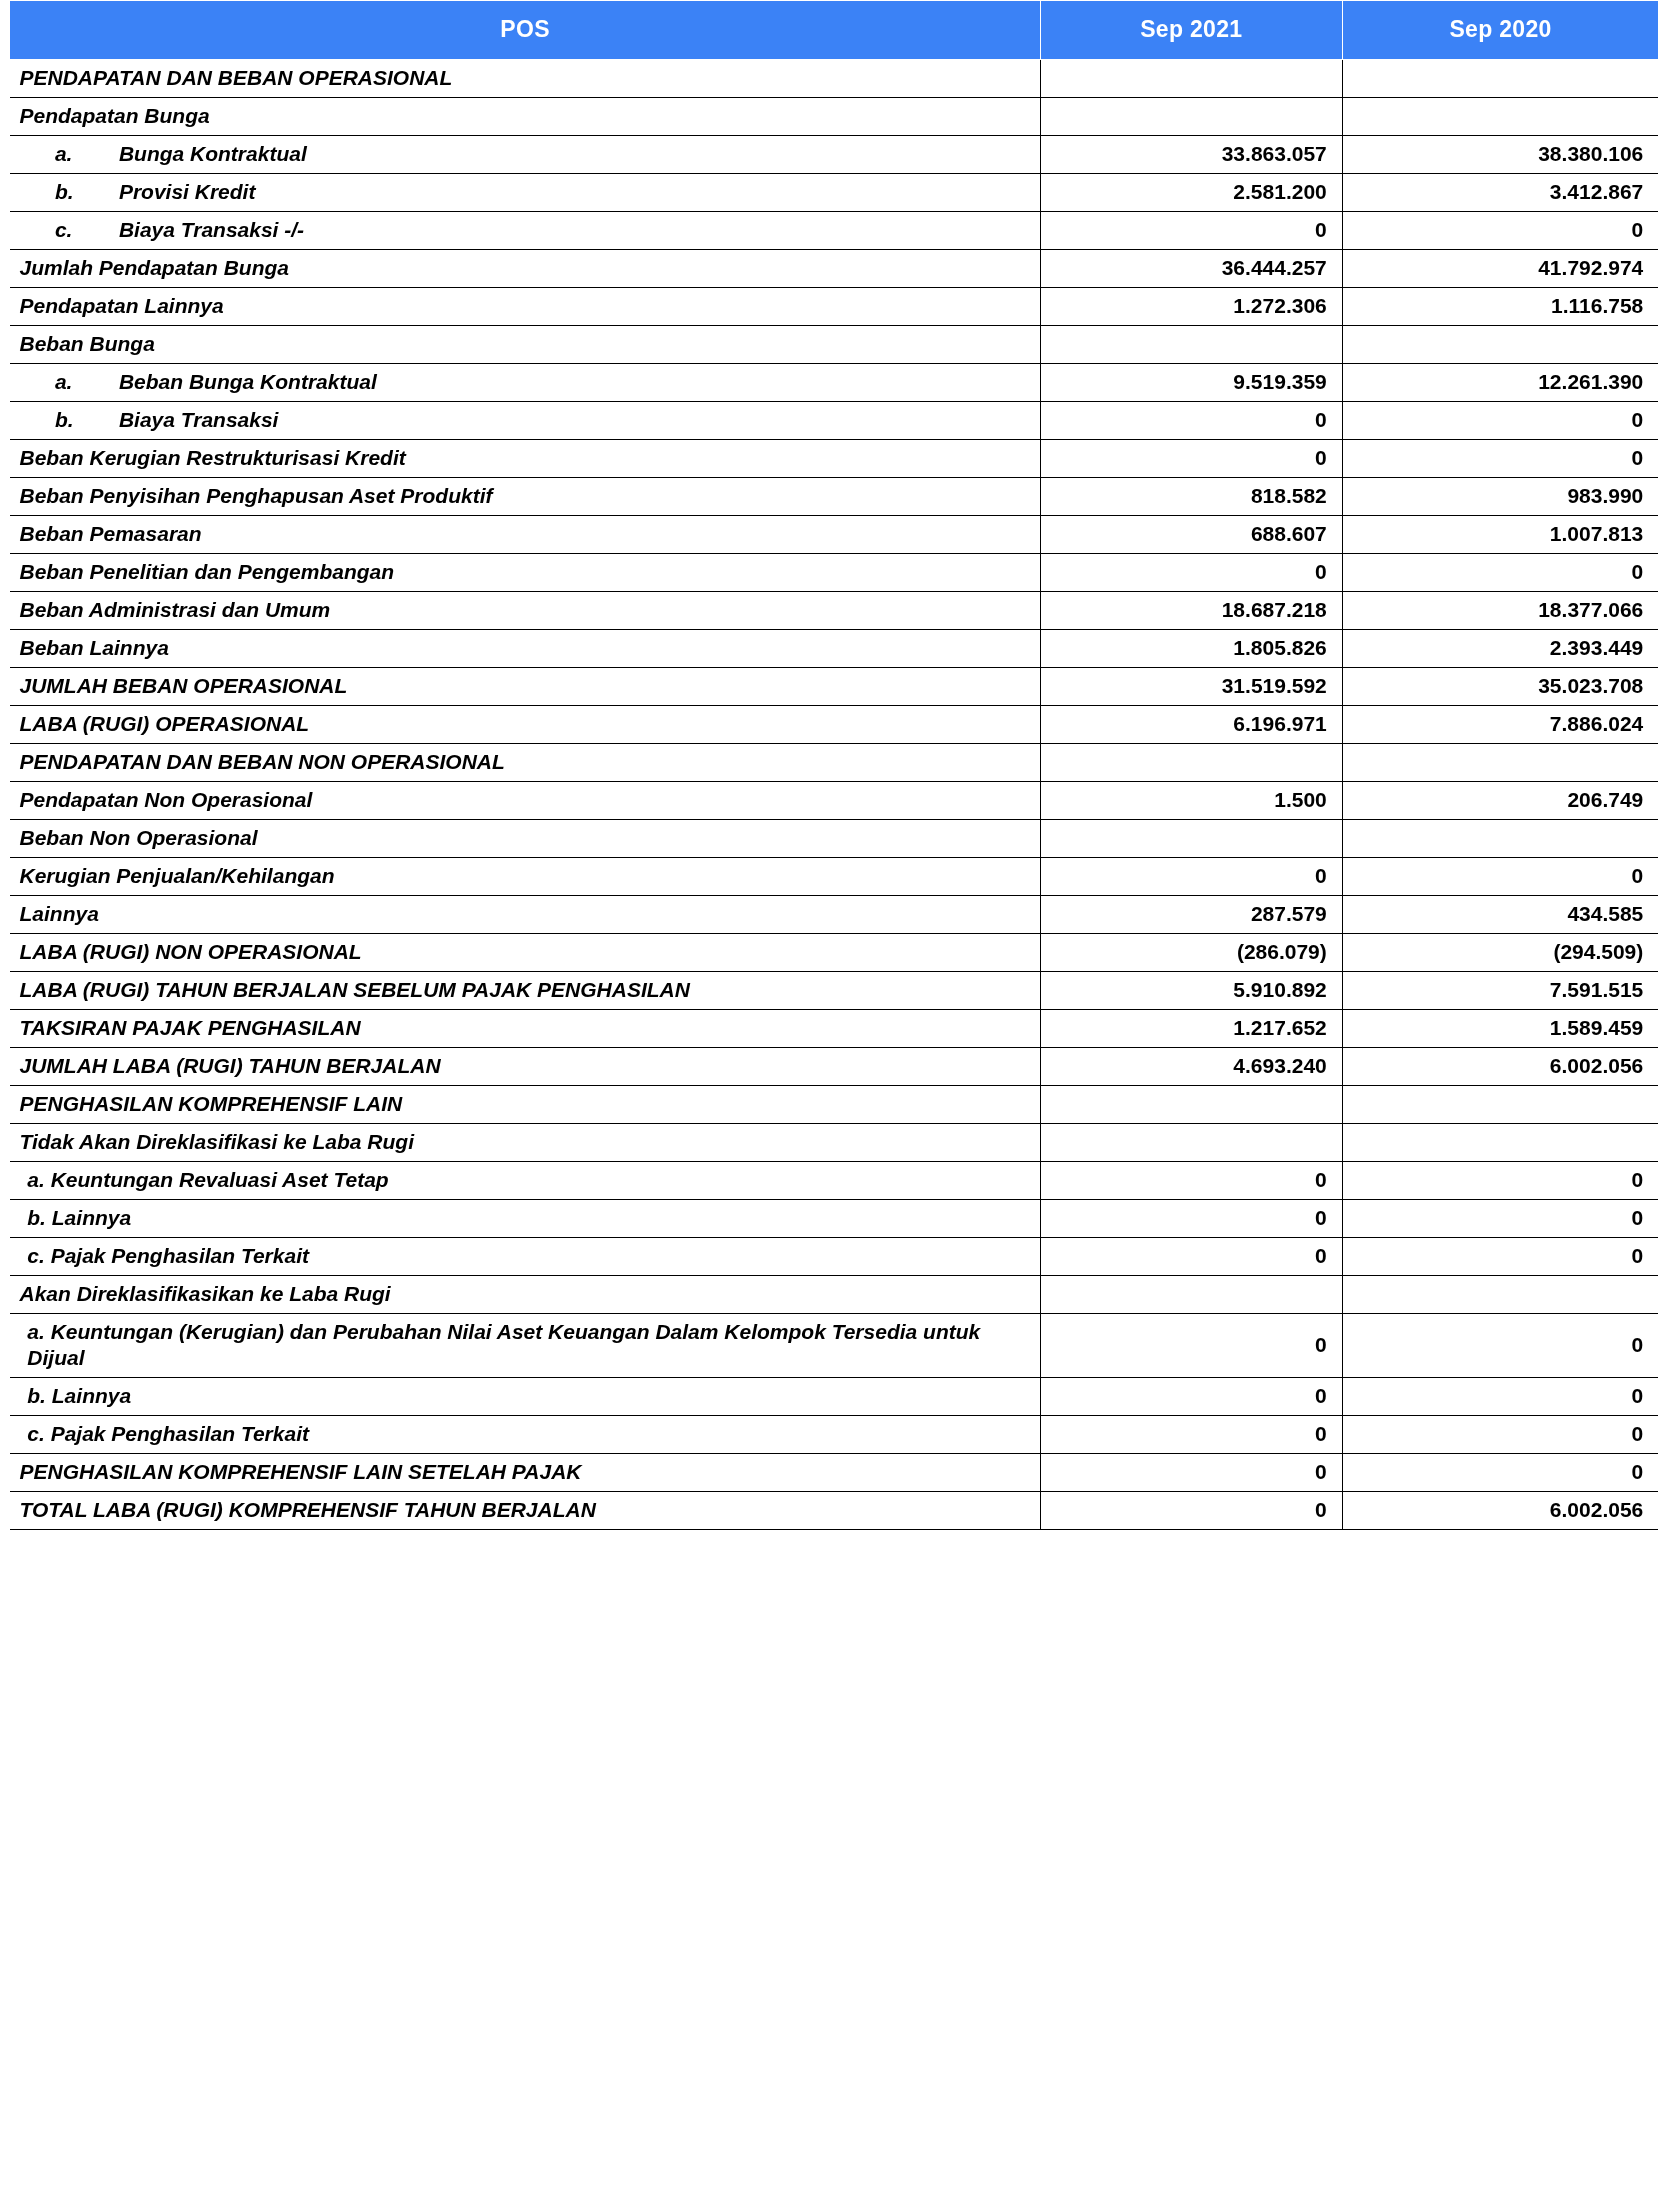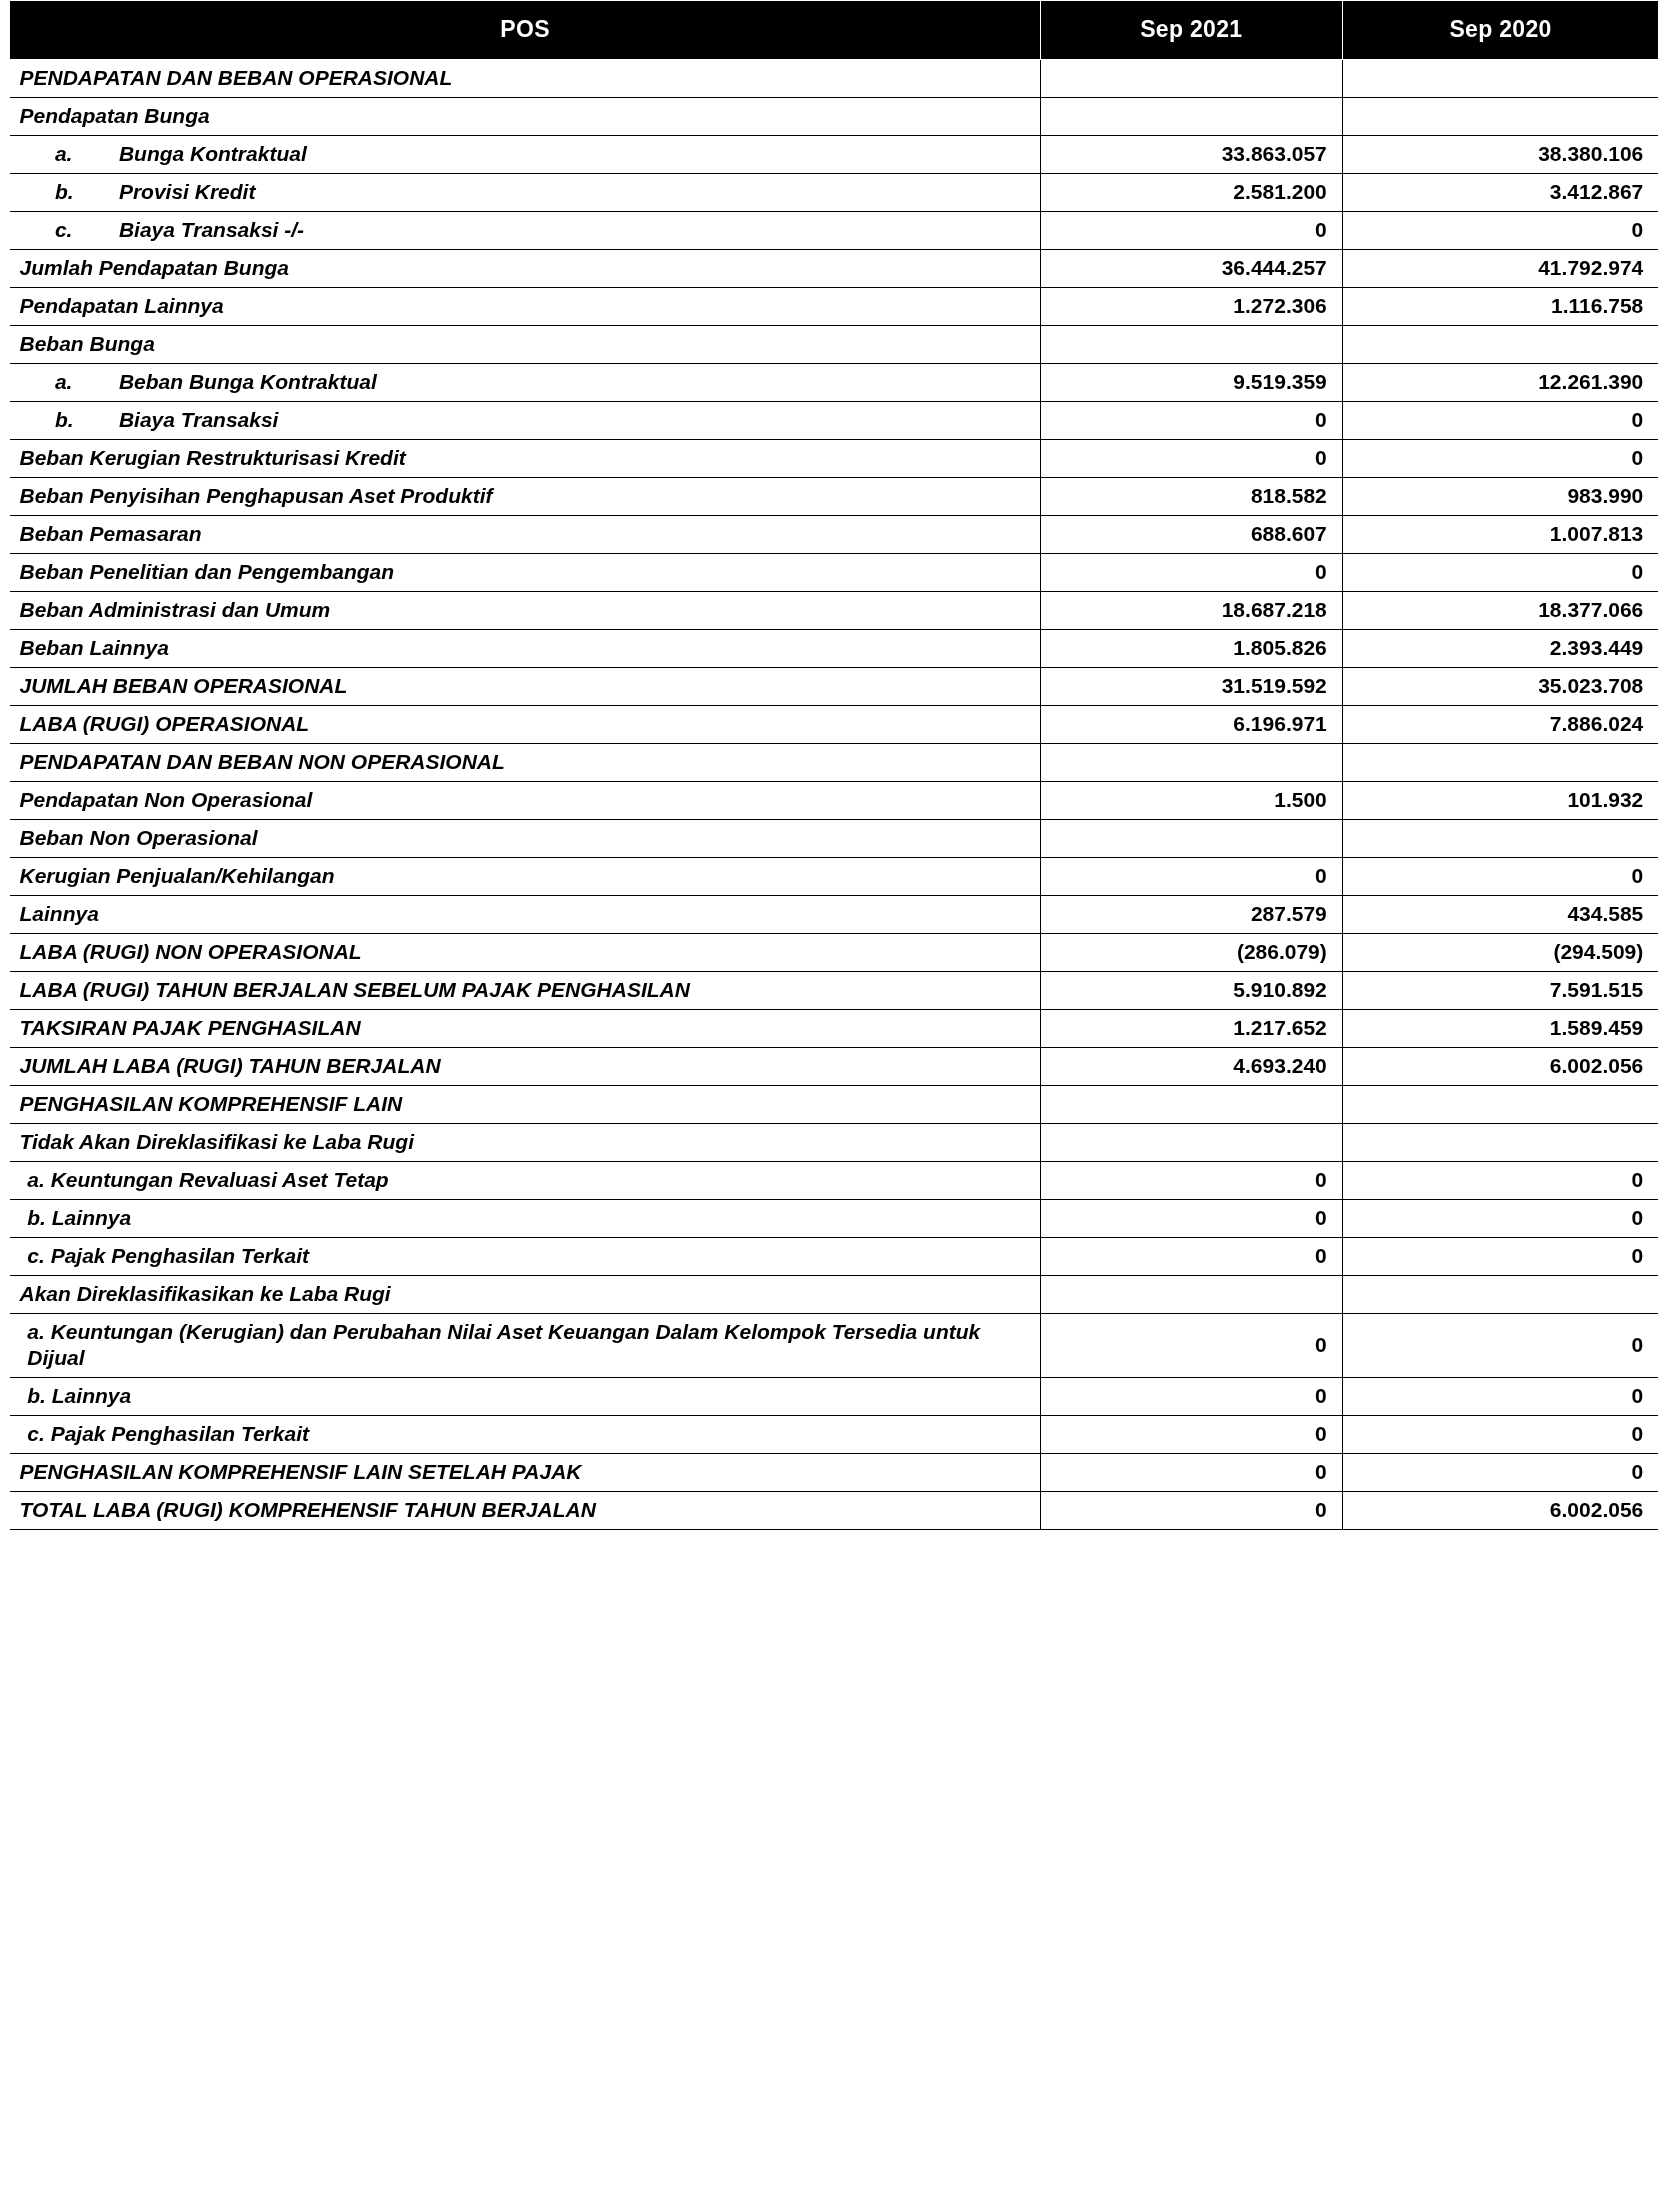--- a/index.html
+++ b/index.html
@@ -22,21 +22,21 @@
     table-layout: fixed;
     font-size: 21px;
     font-weight: bold;
     color: #000000;
   }
   table.fin col.c-pos   { width: 1030px; }
   table.fin col.c-val   { width: 302px; }
   table.fin col.c-val2  { width: 316px; }
 
   thead th {
-    background: #000000;
+    background: #3b82f6;
     color: #ffffff;
     font-size: 23px;
     font-weight: bold;
     text-align: center;
     padding: 15px 5.7px 16px 5.7px;
     border: 1.7px solid #ffffff;
     letter-spacing: 0.3px;
   }
   thead th.pos-head { border-left: none; }
   thead th.last-head { border-right: none; margin-left: 28px; }
@@ -178,21 +178,21 @@
           <td class="num">7.886.024</td>
         </tr>
         <tr>
           <td class="label">PENDAPATAN DAN BEBAN NON OPERASIONAL</td>
           <td class="num"></td>
           <td class="num"></td>
         </tr>
         <tr>
           <td class="label">Pendapatan Non Operasional</td>
           <td class="num">1.500</td>
-          <td class="num">101.932</td>
+          <td class="num">206.749</td>
         </tr>
         <tr>
           <td class="label">Beban Non Operasional</td>
           <td class="num"></td>
           <td class="num"></td>
         </tr>
         <tr>
           <td class="label">Kerugian Penjualan/Kehilangan</td>
           <td class="num">0</td>
           <td class="num">0</td>

